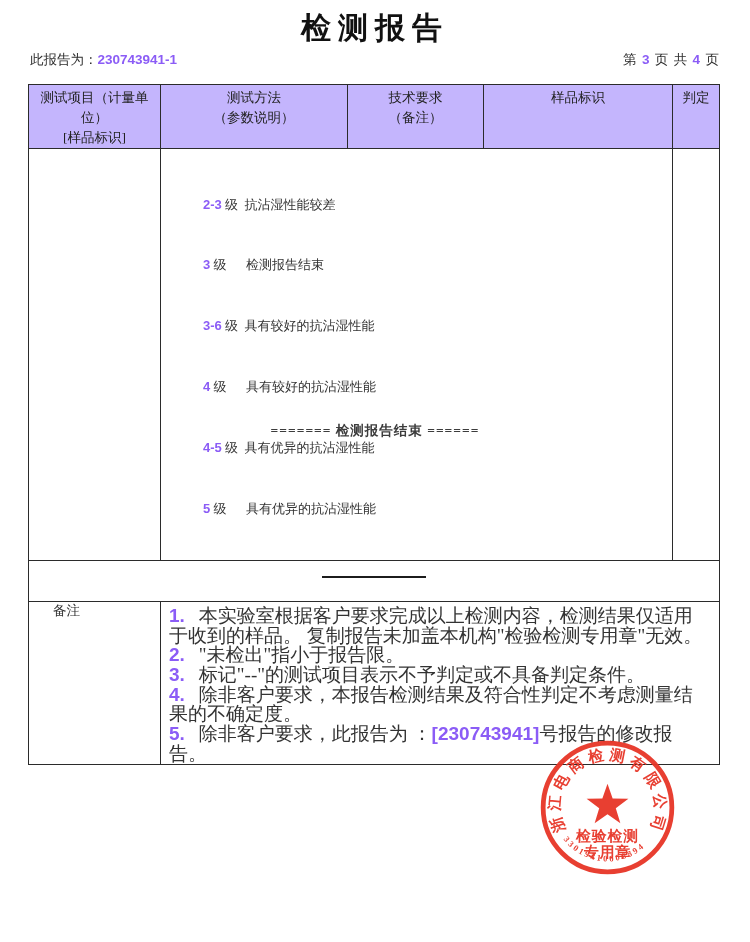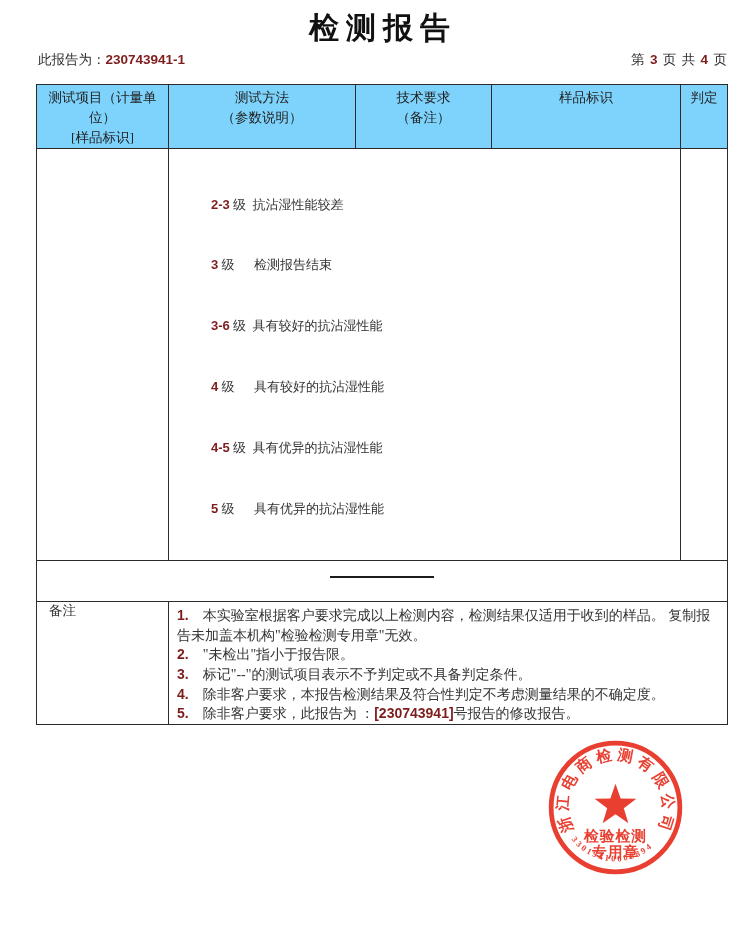--- a/index.html
+++ b/index.html
@@ -4,67 +4,67 @@
 <style>
   * { margin: 0; padding: 0; box-sizing: border-box; }
   html, body { background: #ffffff; }
   body {
     width: 750px; height: 942px;
     position: relative;
     font-family: "Liberation Serif", "DejaVu Serif", serif;
     color: #2e2e2e;
     overflow: hidden;
   }
-  .page { position: absolute; inset: 0; margin-left: 8px; }
+  .page { position: absolute; inset: 0; }
 
   .doc-title {
     position: absolute; top: 8px; left: 0; width: 750px;
     text-align: center;
     font-size: 30px; font-weight: bold; color: #111;
     letter-spacing: 7px;
   }
 
   .meta-row {
     position: absolute; top: 51px; left: 30px; width: 690px; height: 20px;
     font-size: 13.5px;
   }
   .meta-left { float: left; }
   .meta-right { float: right; letter-spacing: 1px; }
   .num {
     font-family: "Liberation Sans", "DejaVu Sans", sans-serif;
-    font-weight: bold; color: #7f1d1d;
+    font-weight: bold; color: #8b5cf6;
   }
 
   table.report {
     position: absolute; top: 84px; left: 28px;
     width: 691px;
     border-collapse: collapse;
     table-layout: fixed;
     font-size: 13px;
   }
   table.report td, table.report th {
     border: 1.5px solid #2b2b2b;
     vertical-align: top;
     font-weight: normal;
   }
   th.hdr {
-    background: #7dd3fc;
+    background: #c4b5fd;
     font-weight: bold; color: #222;
     text-align: center;
     height: 46px;
     padding-top: 3px;
     line-height: 20px;
     font-size: 13.5px;
   }
   td.levels-cell { height: 122px; padding: 5px 6px 0 42px; line-height: 20.3px; white-space: pre; color: #333; }
   td.empty-cell { height: 122px; }
   td.dash-cell { height: 41px; }
   .dash-line { width: 104px; height: 0; border-top: 2.5px solid #1c1c1c; margin: 15px auto 0 auto; }
-  td.remark-label-cell { vertical-align: middle; padding-left: 12px; font-size: 13.5px; color: #333; height: 119px; }
-  td.remarks-cell { padding: 4px 10px 0 8px; line-height: 19.7px; color: #333; font-size: 14px; }
+  td.remark-label-cell { vertical-align: middle; padding-left: 24px; font-size: 13.5px; color: #333; height: 119px; }
+  td.remarks-cell { padding: 4px 10px 0 8px; line-height: 19.7px; color: #333; font-size: 19px; }
   .remark-item .rnum { padding-right: 14px; }
 
   .end-line {
     position: absolute; top: 422px; left: 0; width: 750px;
     text-align: center;
     font-size: 13.5px; font-weight: bold; color: #3c3c3c;
     letter-spacing: 1px;
   }
 
   .stamp {
@@ -138,20 +138,21 @@
         <div class="remark-item"><span class="num rnum">1.</span><span>本实验室根据客户要求完成以上检测内容，检测结果仅适用于收到的样品。 复制报告未加盖本机构"检验检测专用章"无效。</span></div>
         <div class="remark-item"><span class="num rnum">2.</span><span>"未检出"指小于报告限。</span></div>
         <div class="remark-item"><span class="num rnum">3.</span><span>标记"--"的测试项目表示不予判定或不具备判定条件。</span></div>
         <div class="remark-item"><span class="num rnum">4.</span><span>除非客户要求，本报告检测结果及符合性判定不考虑测量结果的不确定度。</span></div>
         <div class="remark-item"><span class="num rnum">5.</span><span>除非客户要求，此报告为 ：</span><span class="num">[230743941]</span><span>号报告的修改报告。</span></div>
       </td>
     </tr>
   </tbody>
     </table>
 
+  <div class="end-line">======= 检测报告结束 ======</div>
 
   <svg class="stamp" viewBox="0 0 150 150" xmlns="http://www.w3.org/2000/svg">
     <defs>
       <path id="arcTop" d="M 30.9 98.5 A 50 50 0 1 1 119.1 98.5" fill="none"></path>
       <path id="arcBottom" d="M 24.3 101.7 A 58 58 0 0 0 125.7 101.7" fill="none"></path>
     </defs>
     <circle cx="75" cy="75" r="67.5" fill="none" stroke="#e73527" stroke-width="5"></circle>
     <polygon fill="#e73527" points="75,50 80.4,65.6 96.9,65.9 83.7,75.8 88.5,91.6 75,82.2 61.5,91.6 66.3,75.8 53.1,65.9 69.6,65.6"></polygon>
     <text font-size="16" fill="#e73527">
       <textPath href="#arcTop" startOffset="0" textLength="204" lengthAdjust="spacing">浙江电商检测有限公司</textPath>

